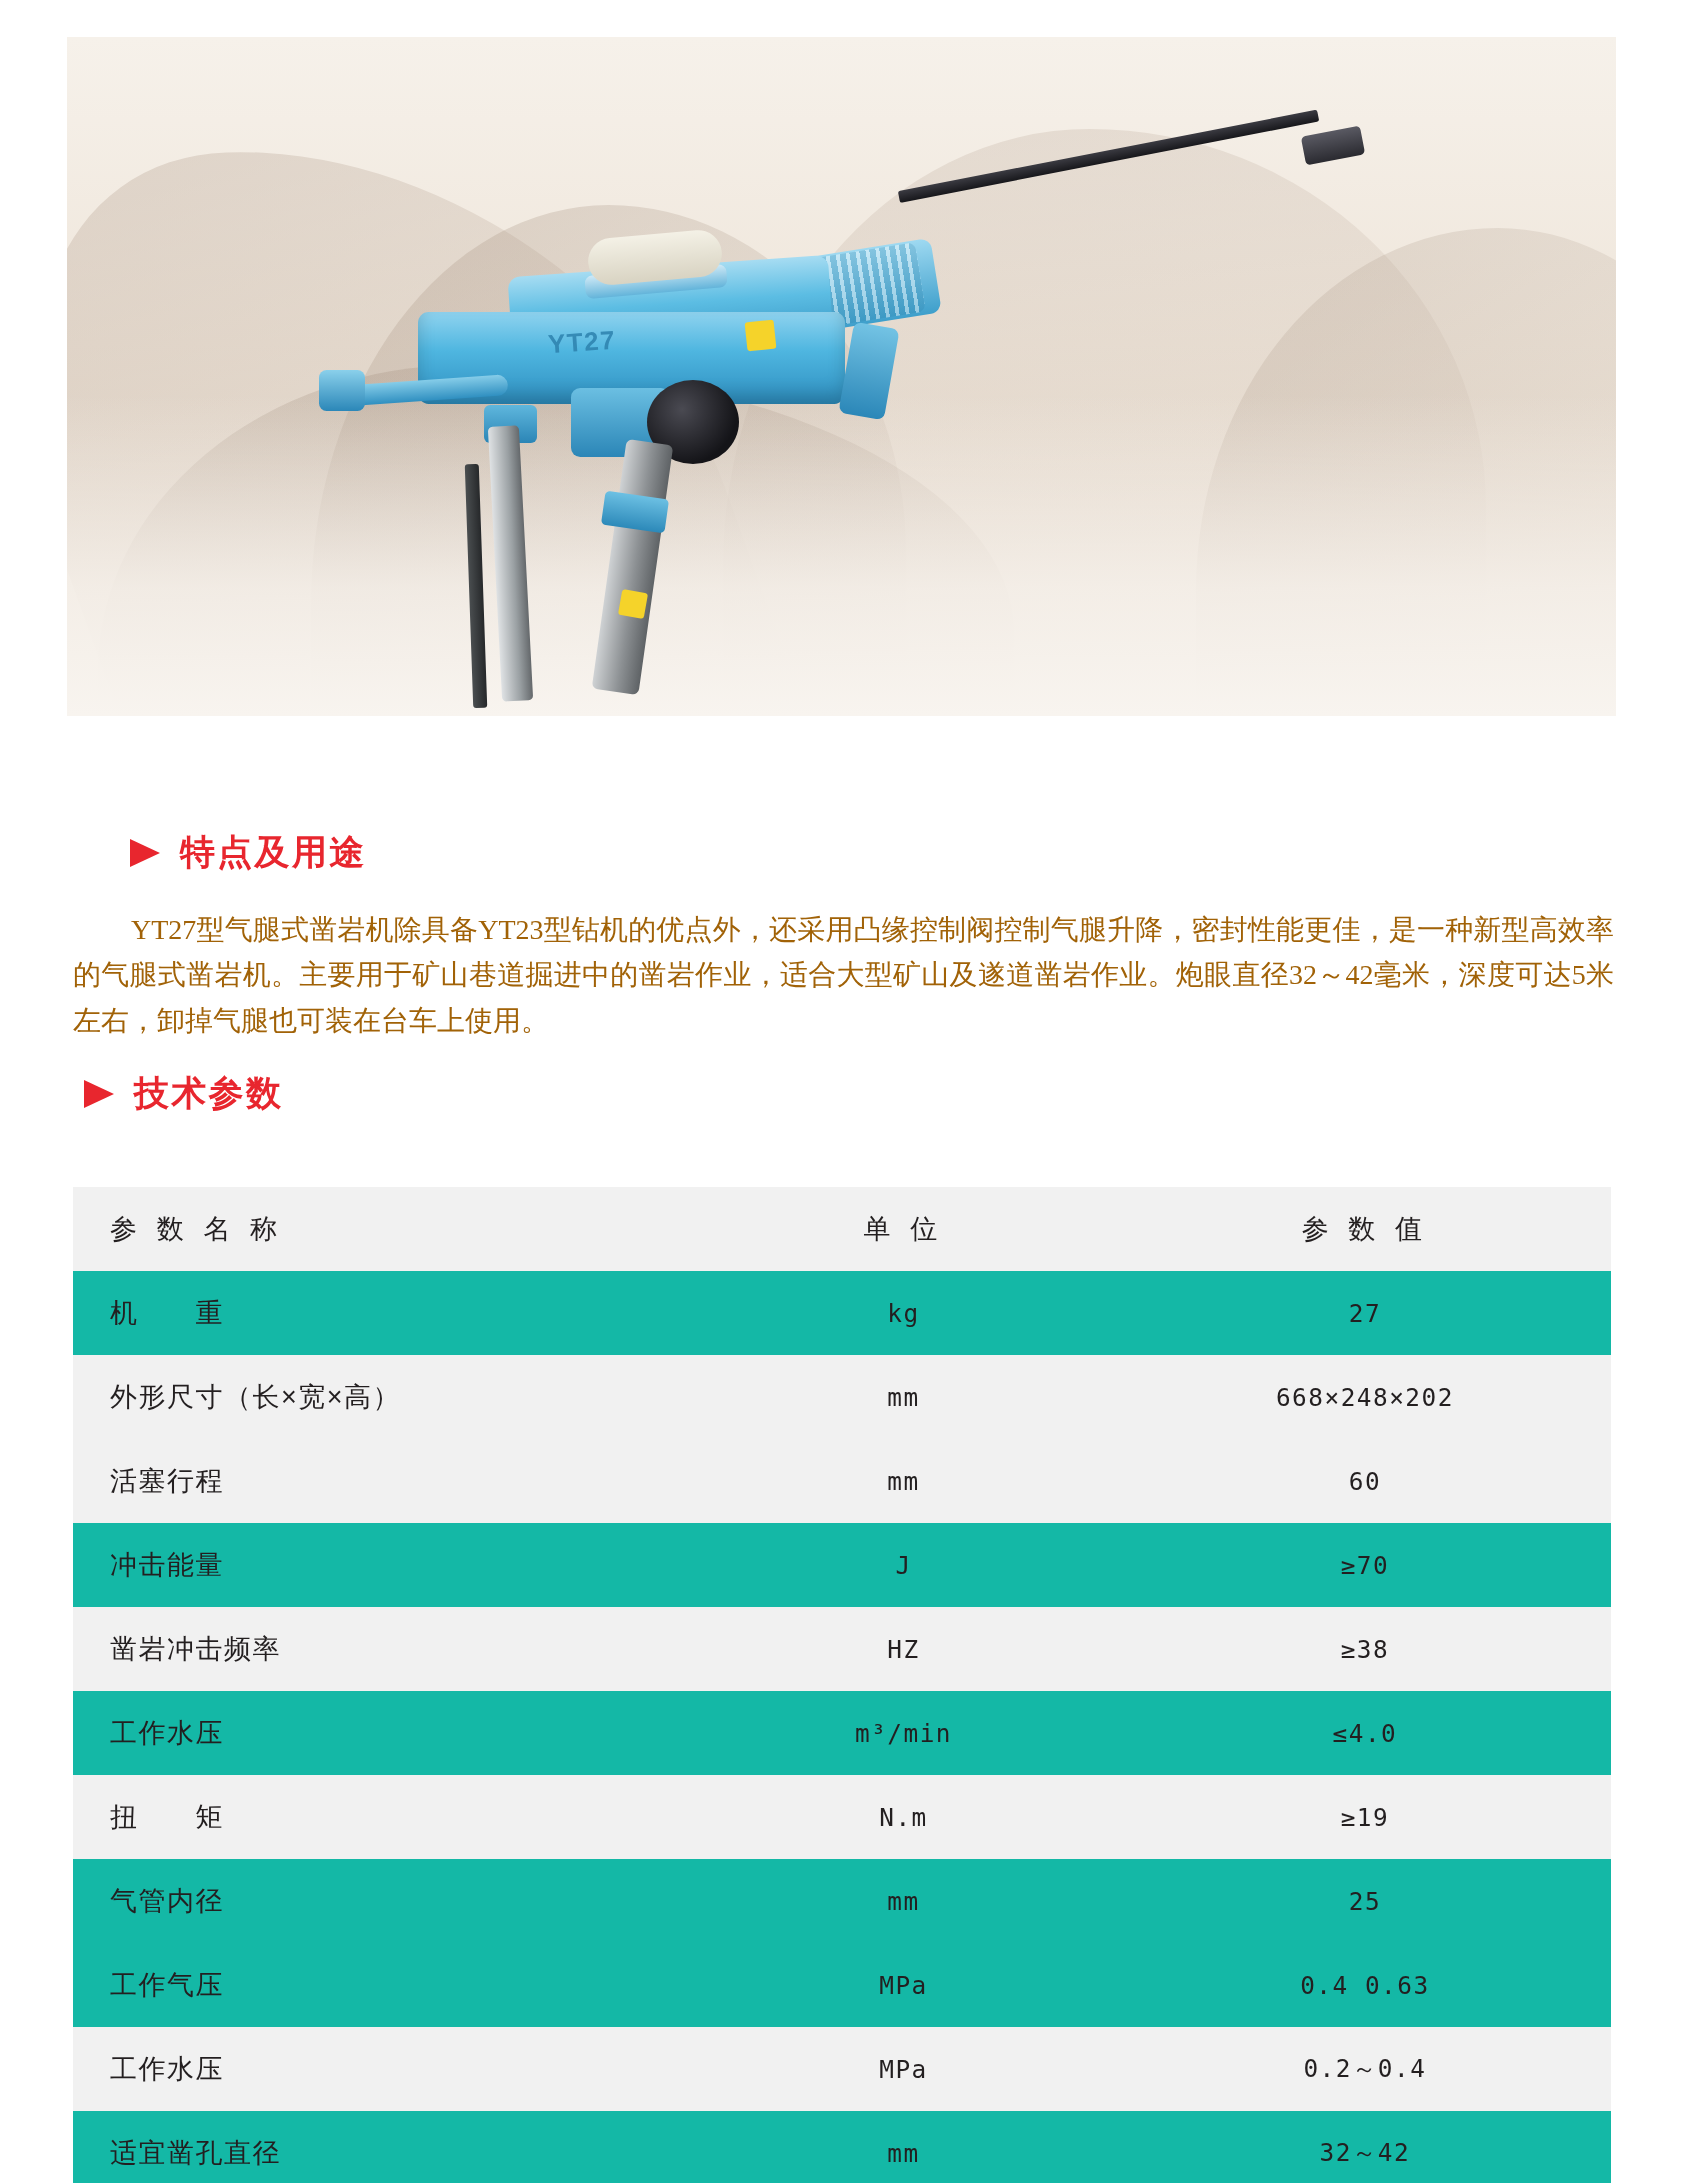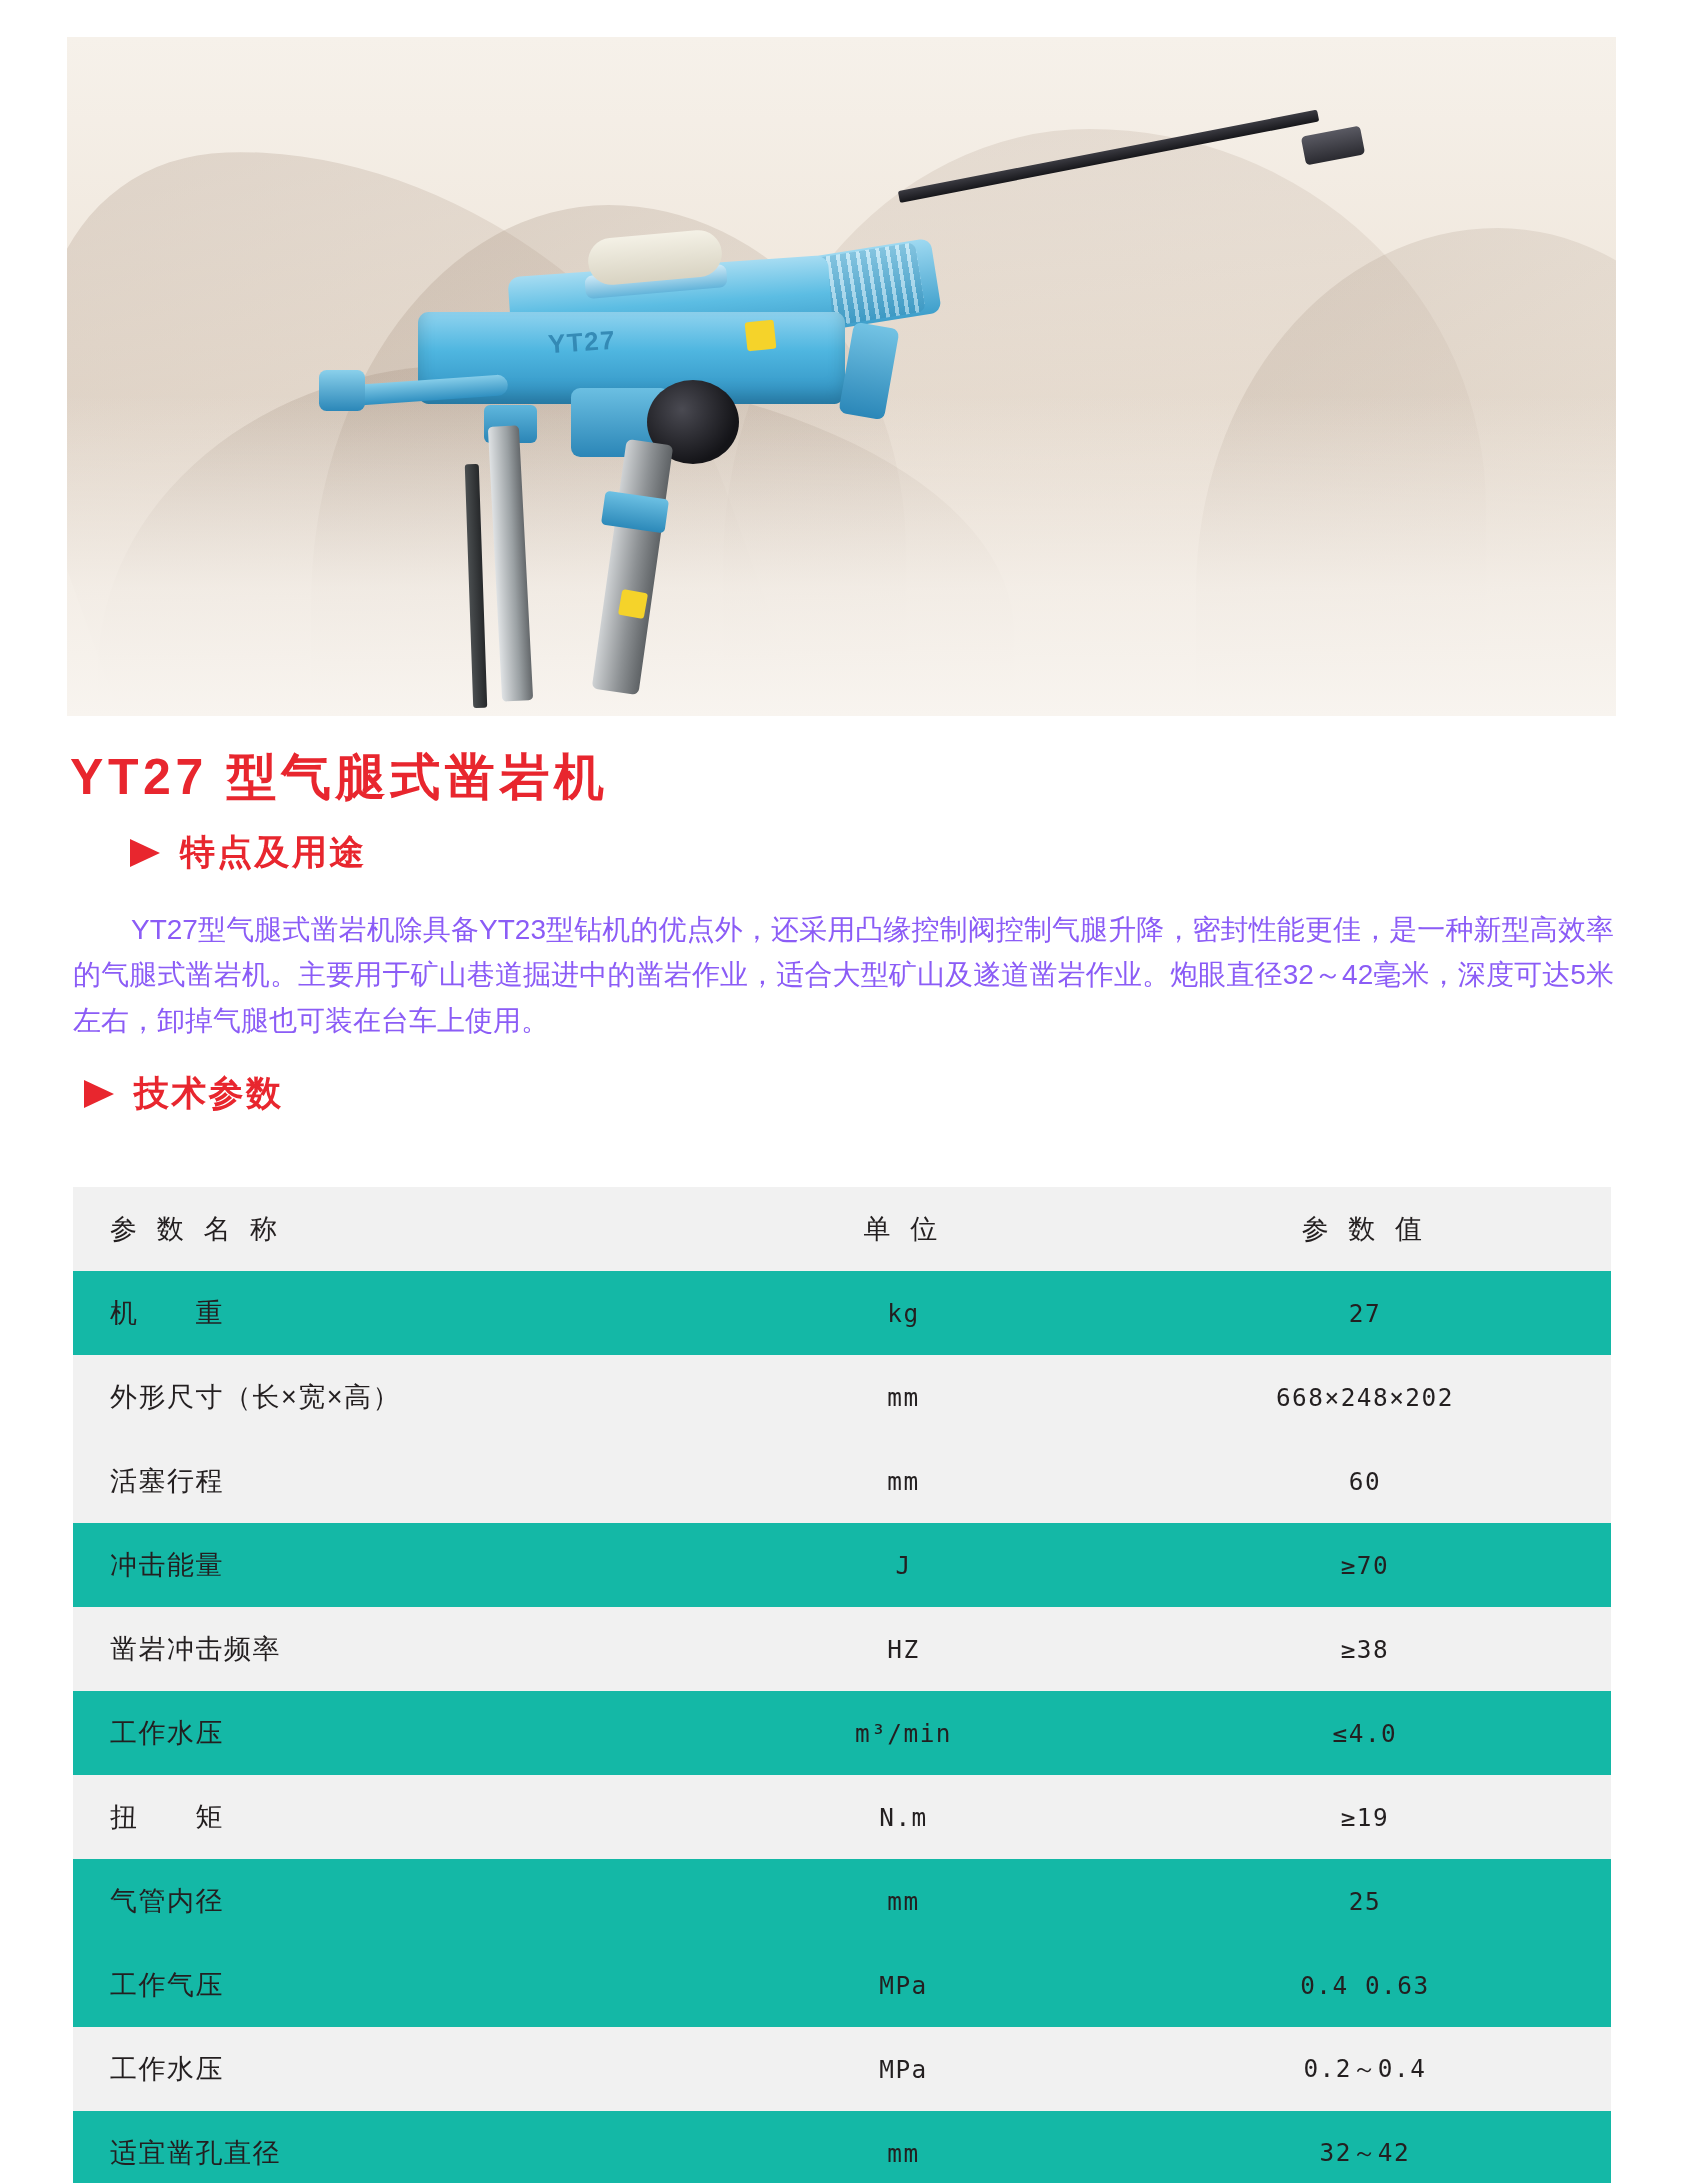--- a/index.html
+++ b/index.html
@@ -212,24 +212,24 @@
   }
 
   
   .para {
     position: absolute;
     left: 73px;
     top: 907px;
     width: 1541px;
     font-size: 28px;
     line-height: 1.62;
-    color: #8b5cf6;
+    color: #a16207;
     text-align: justify;
     text-indent: 58px;
-    font-family: Liberation Sans, sans-serif;
+    font-family: Liberation Serif, serif;
   }
 
   
   .table-wrap {
     position: absolute;
     left: 73px;
     top: 1187px;
     width: 1538px;
   }
   table.spec {
@@ -297,21 +297,20 @@
       <div class="pivot"></div>
       <div class="leg2-cap"></div>
       <div class="leg2"></div>
       <div class="leg-rod"></div>
       <div class="leg"></div>
       <div class="leg-band"></div>
       <div class="warn2"></div>
     </div>
   </div>
 
-  <div class="main-title">YT27 型气腿式凿岩机</div>
 
   <div class="section-head sec1">
     <span class="tri"></span>
     <span class="section-title">特点及用途</span>
   </div>
 
   <div class="para">YT27型气腿式凿岩机除具备YT23型钻机的优点外，还采用凸缘控制阀控制气腿升降，密封性能更佳，是一种新型高效率的气腿式凿岩机。主要用于矿山巷道掘进中的凿岩作业，适合大型矿山及遂道凿岩作业。炮眼直径32～42毫米，深度可达5米左右，卸掉气腿也可装在台车上使用。</div>
 
   <div class="section-head sec2">
     <span class="tri"></span>

